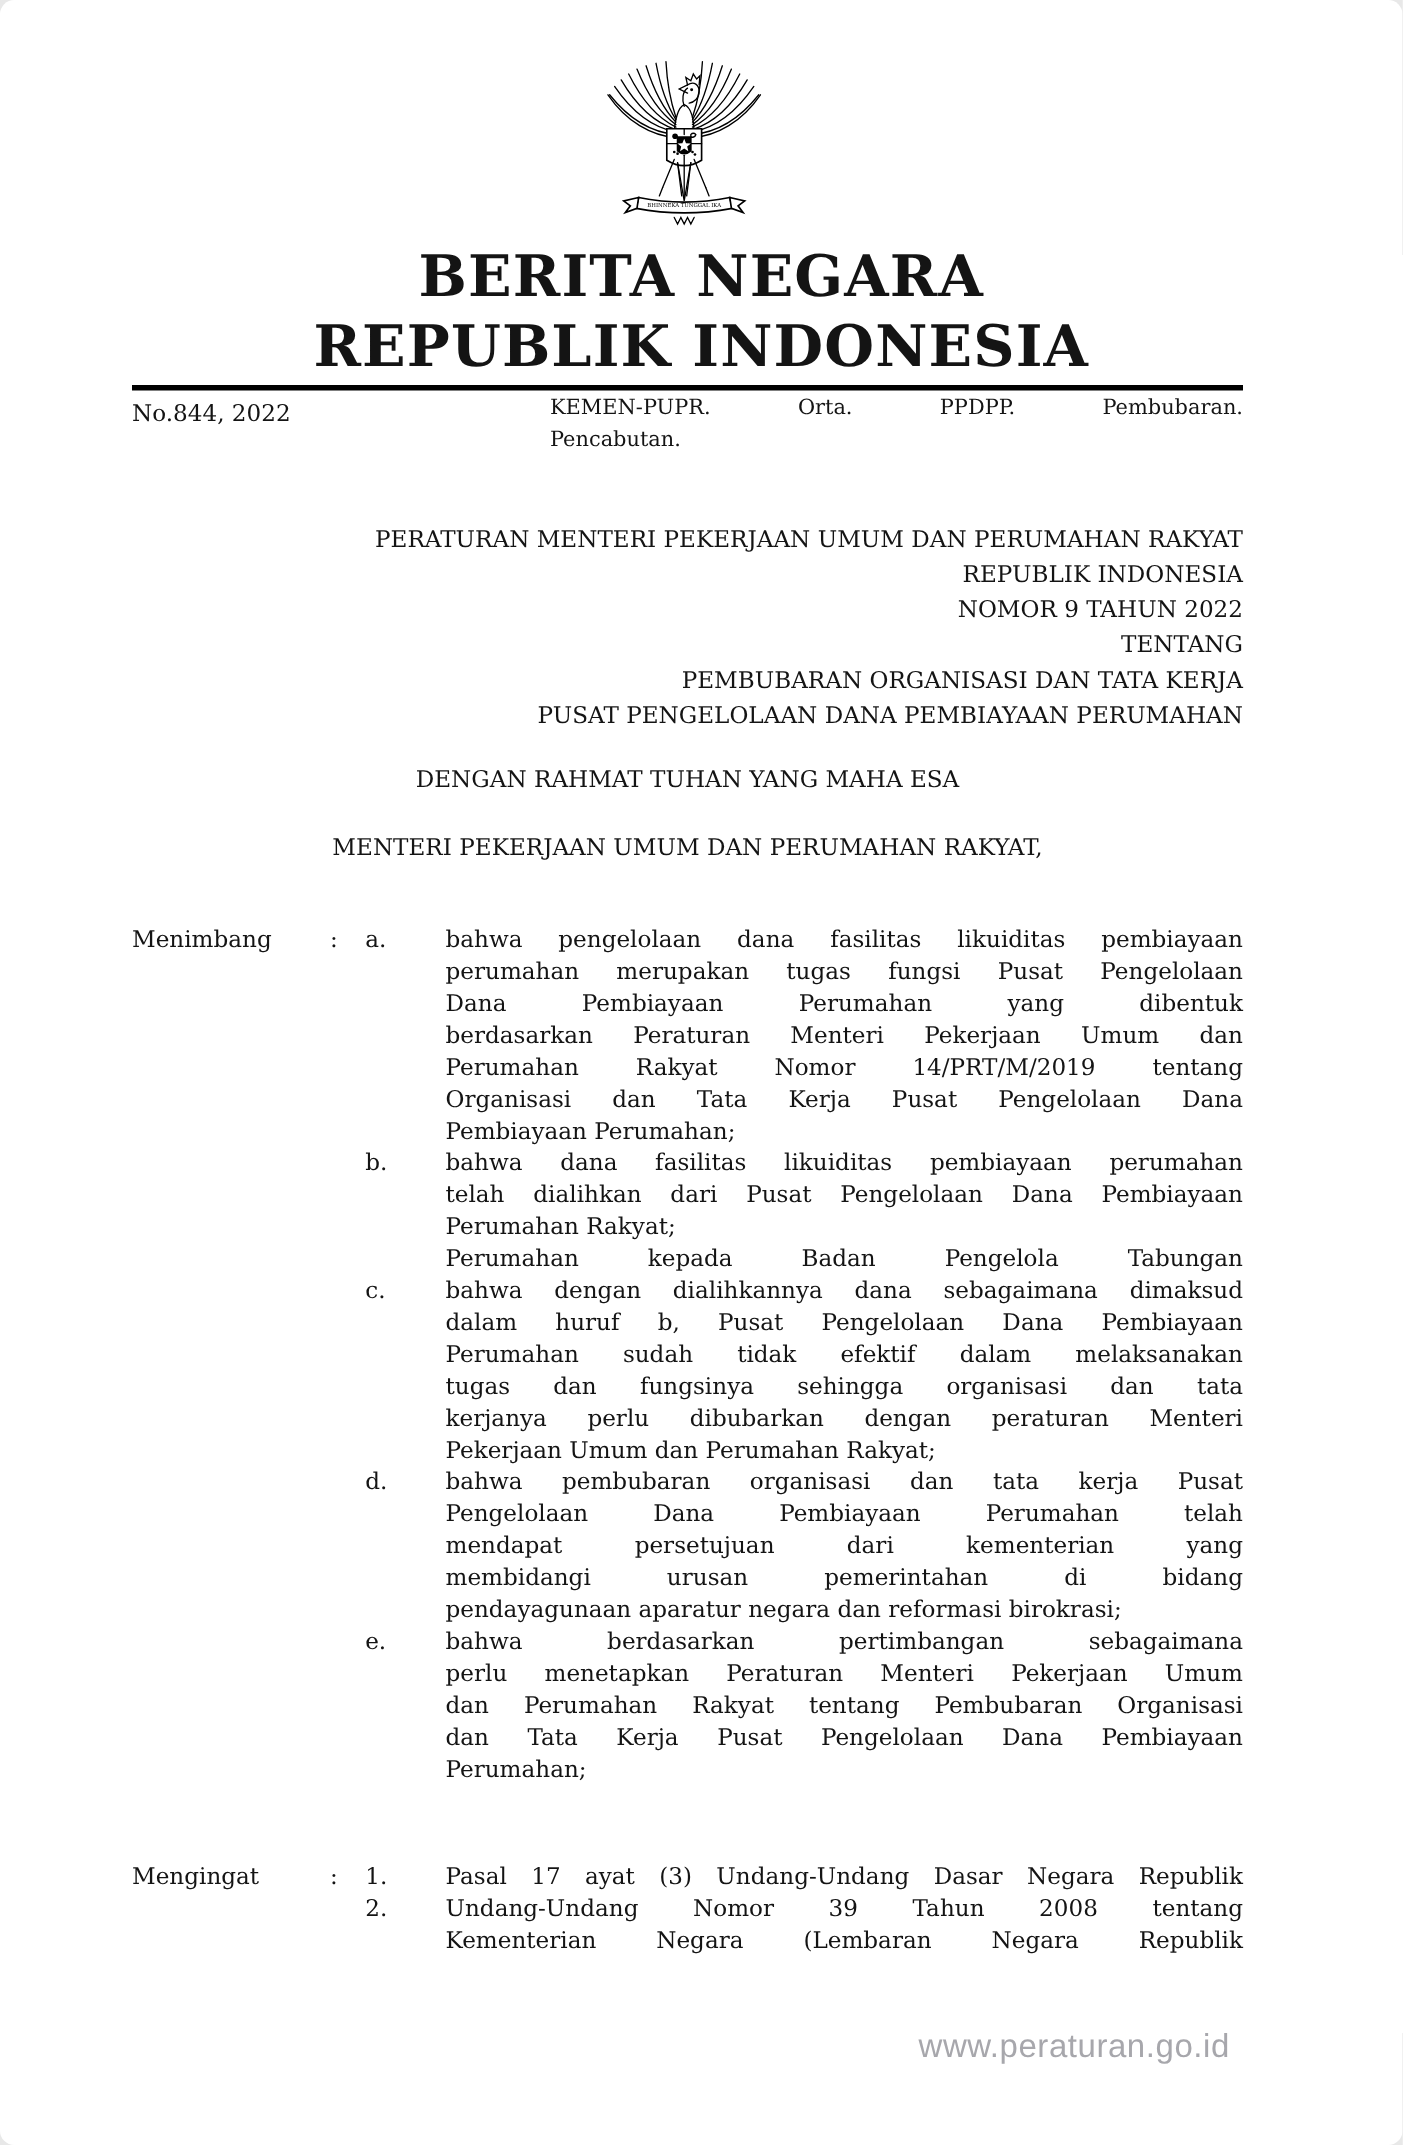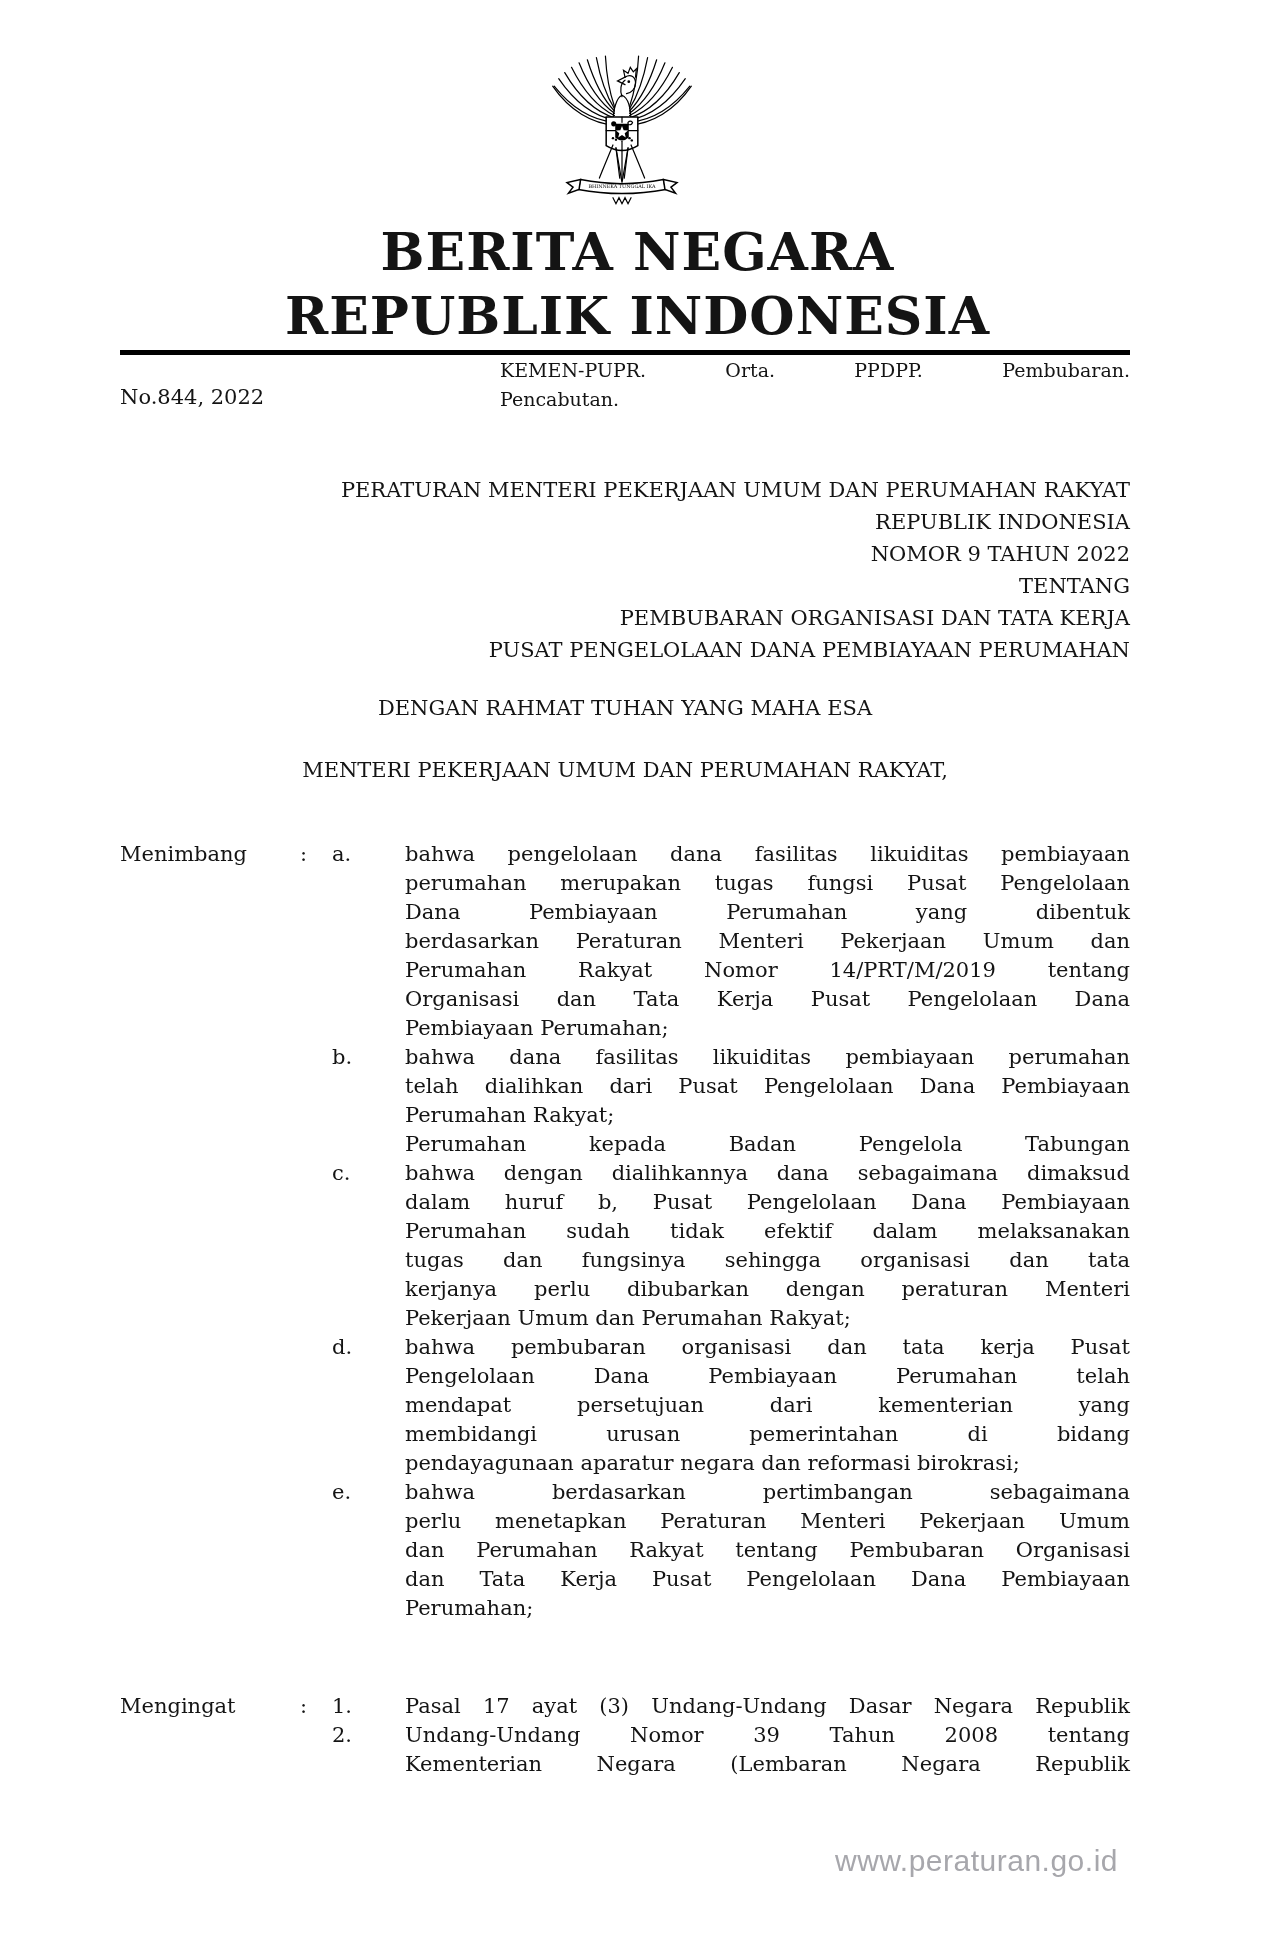--- a/index.html
+++ b/index.html
@@ -1,35 +1,36 @@
 <!DOCTYPE html>
 <html><head>
 <meta charset="utf-8">
 <style>
   html,body { margin:0; padding:0; background:#e8e8e8; }
   .page {
     position:relative; width:1275px; height:1950px; margin:0 auto;
     background:#ffffff; color:#141414; overflow:hidden;
     font-family:"DejaVu Serif", serif;
+    border-radius:13px;
   }
   
   .emblem { position:absolute; left:546px; top:50px; width:152px; height:162px; }
   .emblem svg { width:100%; height:100%; }
   .emblem path, .emblem line, .emblem polyline { fill:none; stroke:#000; stroke-width:1.6; stroke-linecap:round; }
   .emblem .solid { fill:#000; stroke:none; }
   .emblem .panel { fill:#fff; stroke:#000; stroke-width:2; }
   .emblem text { fill:#000; stroke:none; font-family:"DejaVu Serif", serif; }
   
   .masthead {
     position:absolute; top:220px; left:0; width:100%;
     text-align:center; font-weight:bold; font-size:52px; line-height:64px; letter-spacing:1px;
   }
   .rule { position:absolute; top:350px; left:120px; width:1010px; height:5px; background:#000; }
   
-  .meta-number { position:absolute; top:383px; left:120px; font-size:21px; line-height:29px; }
+  .meta-number { position:absolute; top:362px; left:120px; font-size:21px; line-height:29px; }
   .meta-subject { position:absolute; top:356px; left:500px; width:630px; font-size:19px; line-height:29px; }
   
   .title-block { position:absolute; top:474px; left:120px; width:1010px; text-align:right; font-size:21px; line-height:32px; }
   .invocation  { position:absolute; top:696px; left:120px; width:1010px; text-align:center; font-size:21px; }
   .official    { position:absolute; top:758px; left:120px; width:1010px; text-align:center; font-size:21px; }
   
   .section { position:absolute; left:120px; width:1010px; font-size:21px; line-height:29px; }
   #considering { top:840px; }
   #remembering { top:1692px; }
   .section .label { position:absolute; left:0; top:0; }

